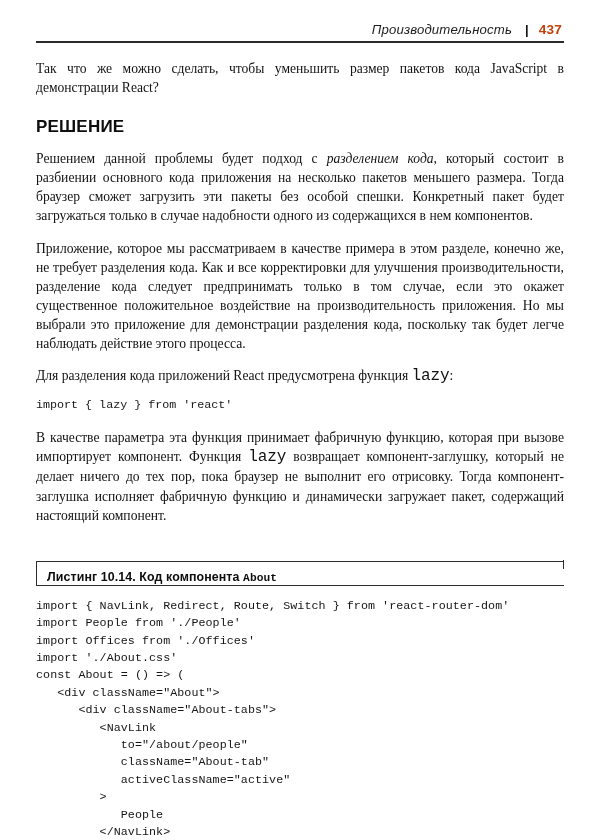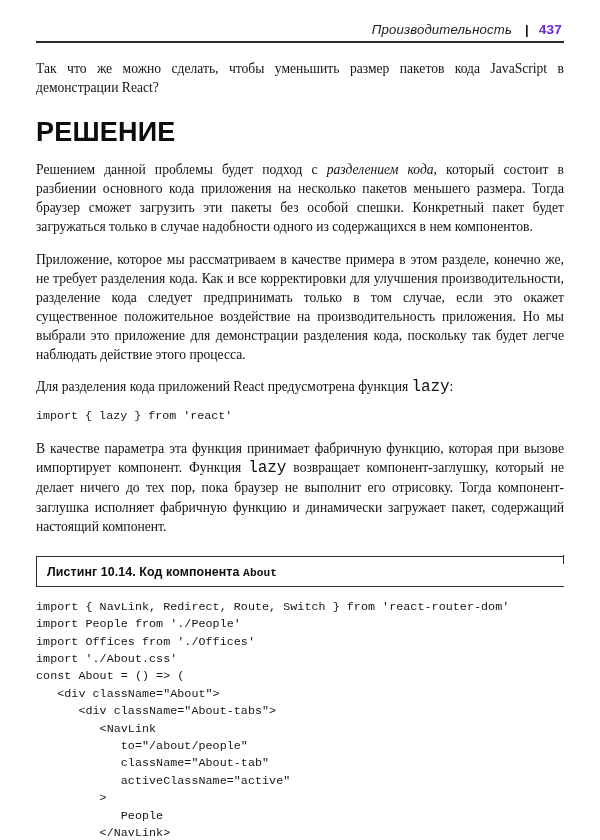--- a/index.html
+++ b/index.html
@@ -43,21 +43,21 @@
     font-family: "Liberation Sans", "DejaVu Sans", sans-serif;
     font-weight: bold;
     font-size: 13px;
     margin: 0 10px 0 13px;
     color: #111;
   }
   .rh-page {
     font-family: "Liberation Sans", "DejaVu Sans", sans-serif;
     font-weight: bold;
     font-size: 13.6px;
-    color: #6d28d9;
+    color: #c2410c;
     letter-spacing: 0.2px;
   }
   .head-rule {
     margin-top: 4px;
     height: 2px;
     background: #2b2b2b;
     width: 100%;
   }
 
   
@@ -80,42 +80,42 @@
   .inline-code {
     font-family: "Liberation Mono", "DejaVu Sans Mono", monospace;
     font-size: 16px;
     letter-spacing: -0.1px;
   }
 
   
   h2.section-title {
     font-family: "Liberation Sans", "DejaVu Sans", sans-serif;
     font-weight: bold;
-    font-size: 27px;
+    font-size: 17px;
     letter-spacing: 0.2px;
     margin: 20px 0 12px 0;
     color: #0d0d0d;
   }
 
   
   pre.code-line {
     font-family: "Liberation Mono", "DejaVu Sans Mono", monospace;
     font-size: 11.7px;
     line-height: 17px;
     margin: 8px 0 14px 0;
     color: #161616;
     white-space: pre;
   }
 
   
   .listing-box {
-    margin-top: 20px;
+    margin-top: 36px;
     border: 1.4px solid #2d2d2d;
     border-right: none;
-    padding: 5px 8px 6px 10px;
+    padding: 5px 8px 0 10px;
     box-sizing: border-box;
     background: #fff;
     position: relative;
   }
   .listing-box::after {
     content: "";
     position: absolute;
     top: -1.4px;
     right: 0;
     width: 1.4px;

